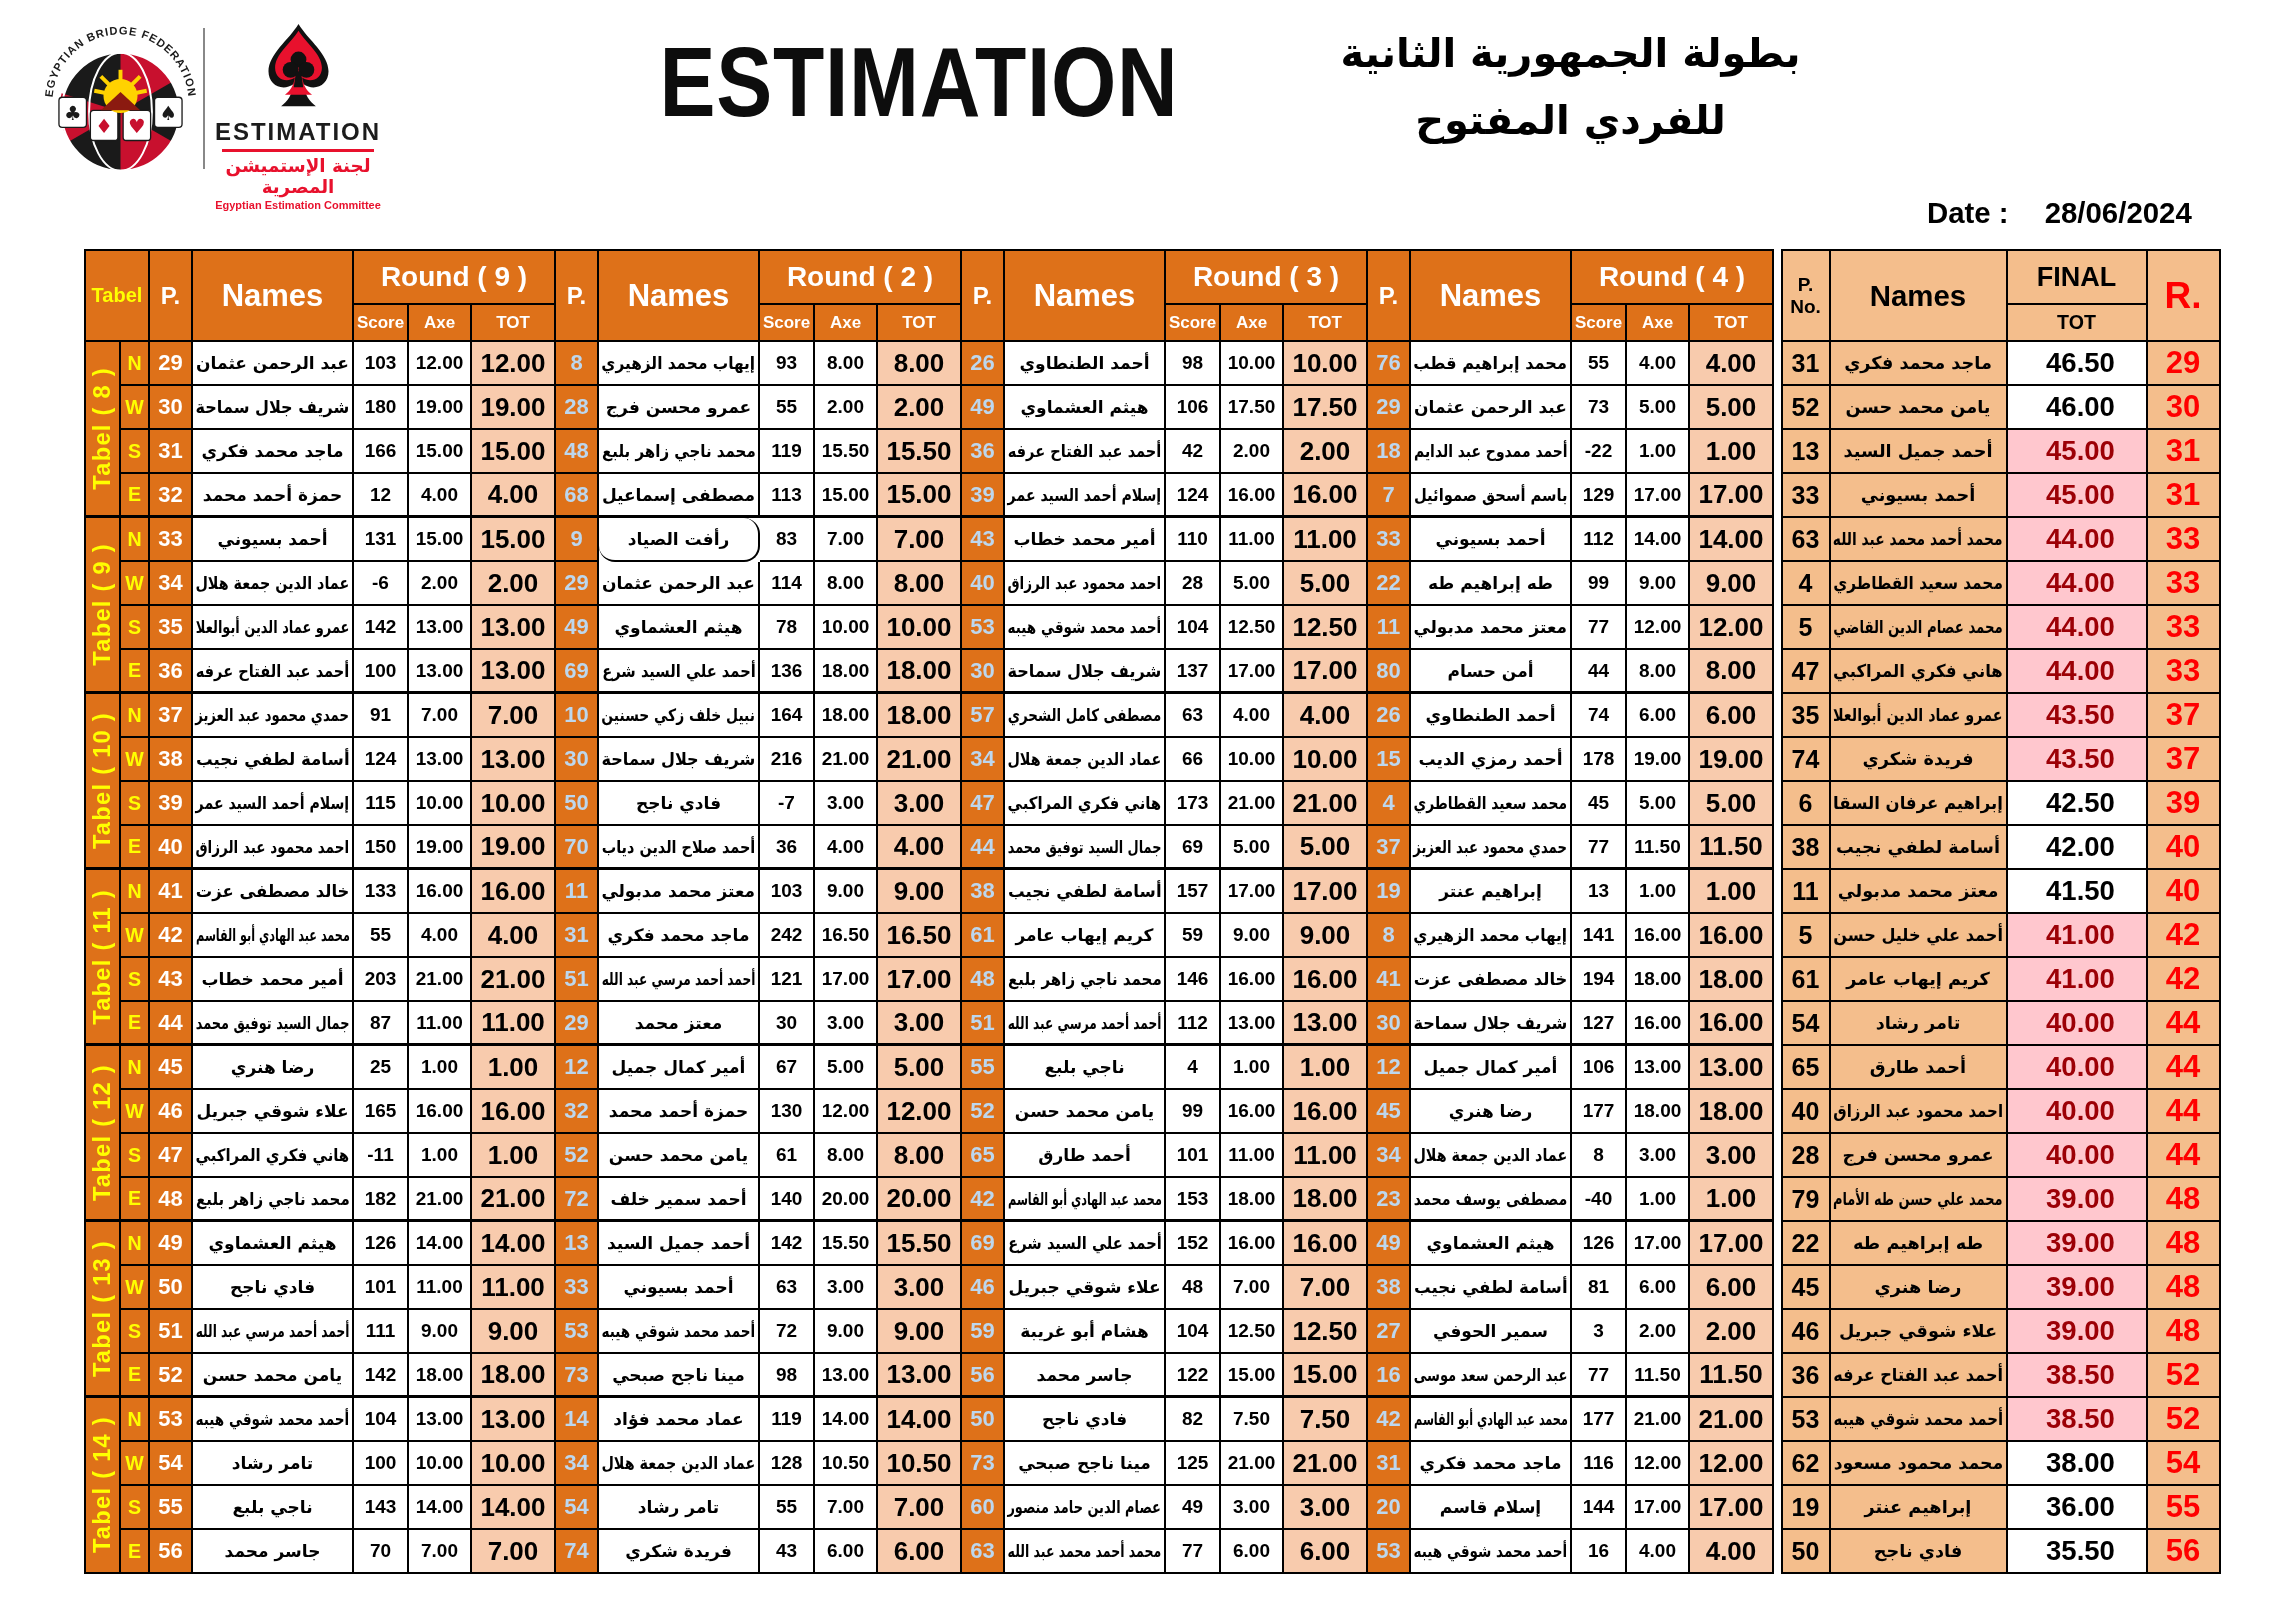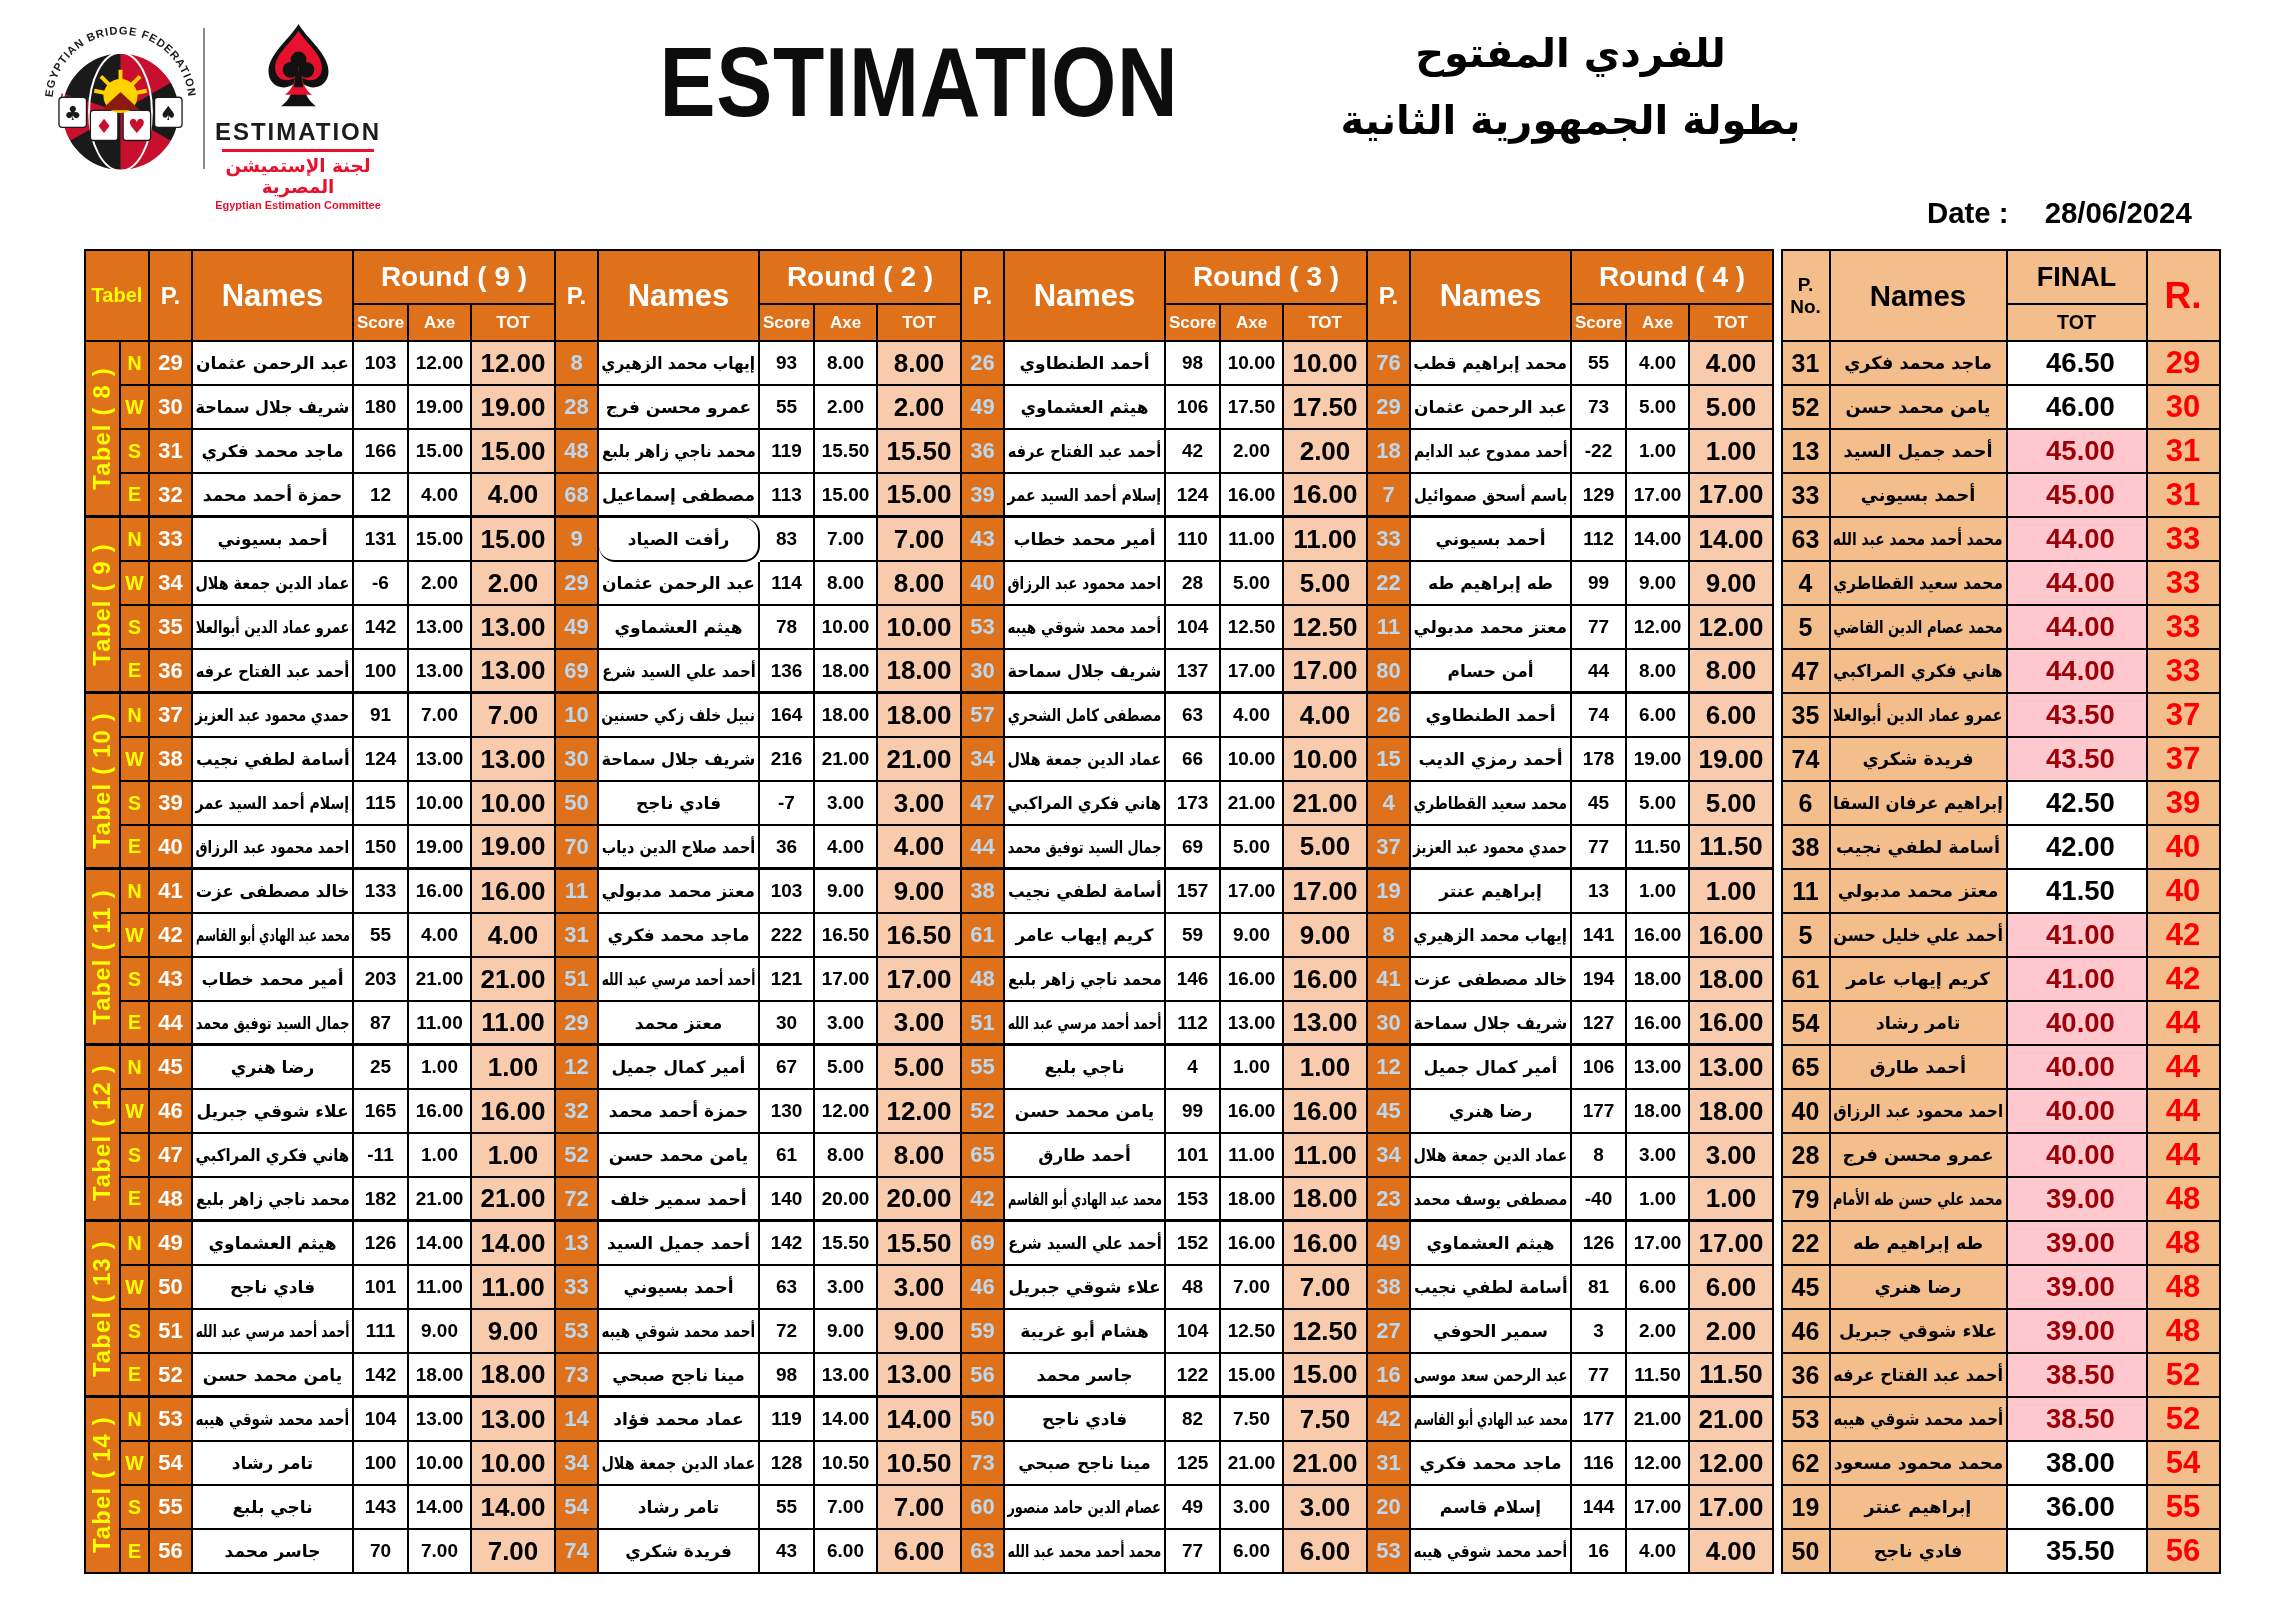--- a/index.html
+++ b/index.html
@@ -140,22 +140,22 @@
   </svg>
   <span class="word">ESTIMATION</span>
   <div class="rule"></div>
   <div class="arname">لجنة الإستميشن المصرية</div>
   <div class="sub">Egyptian Estimation Committee</div>
 </div>
 
 <div class="main-title">ESTIMATION</div>
 
 <div class="event-title">
+  <div>بطولة الجمهورية الثانية</div>
   <div>للفردي المفتوح</div>
-  <div>بطولة الجمهورية الثانية</div>
 </div>
 
 <div class="date-line">
   <span>Date :</span>
   <span>28/06/2024</span>
 </div>
 
 <div id="grid">
 
   <div class="cell hd htabel bl bt bb4" style="grid-column:1/3;grid-row:1/3">Tabel</div>
@@ -1212,21 +1212,21 @@
     <div class="cell tot" style="grid-area: 16 / 7;">
       <span class="t">4.00</span>
     </div>
     <div class="cell pcol blue" style="grid-area: 16 / 8;">
       <span class="t">31</span>
     </div>
     <div class="cell name fit" style="grid-area: 16 / 9;">
       <span class="t" dir="rtl">ماجد محمد فكري</span>
     </div>
     <div class="cell num" style="grid-area: 16 / 10;">
-      <span class="t">222</span>
+      <span class="t">242</span>
     </div>
     <div class="cell num" style="grid-area: 16 / 11;">
       <span class="t">16.50</span>
     </div>
     <div class="cell tot" style="grid-area: 16 / 12;">
       <span class="t">16.50</span>
     </div>
     <div class="cell pcol blue" style="grid-area: 16 / 13;">
       <span class="t">61</span>
     </div>

